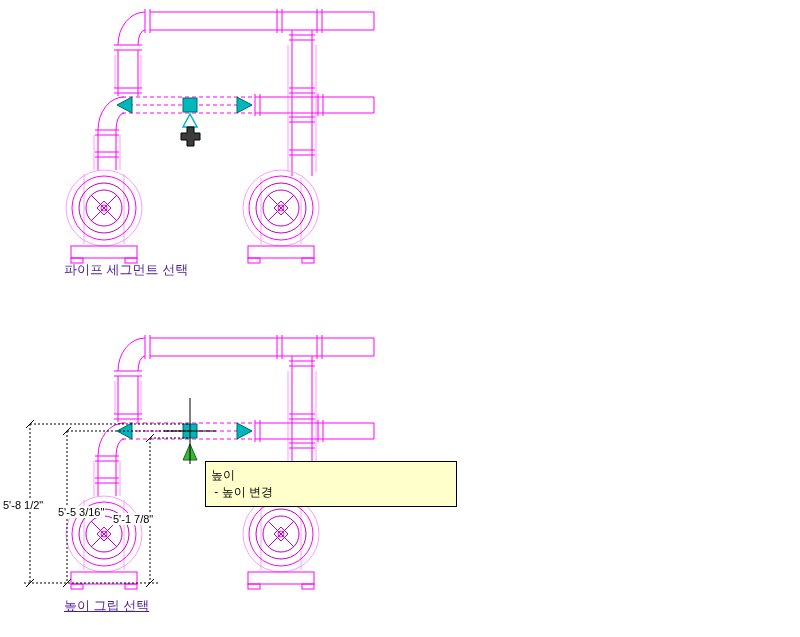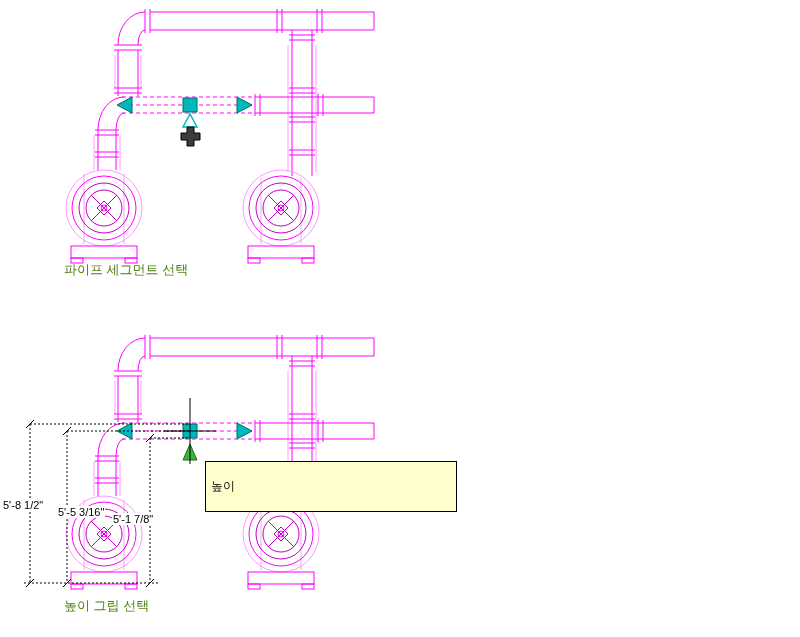--- a/index.html
+++ b/index.html
@@ -5,35 +5,35 @@
   html,body{margin:0;padding:0;}
   body{
     width:800px;height:637px;position:relative;overflow:hidden;
     background:#ffffff;
     font-family:"Liberation Sans", sans-serif;
     color:#000;
   }
   .stage{position:absolute;left:0;top:0;width:800px;height:637px;}
   svg.cad{position:absolute;left:0;top:0;z-index:1;}
   .caption{
-    position:absolute;z-index:2;font-size:13px;color:#4d7c0f;white-space:nowrap;
+    position:absolute;z-index:2;font-size:13px;color:#4c1d95;white-space:nowrap;
   }
   .caption-top{left:64px;top:261px;}
-  .caption-bottom{left:64px;top:597px;}
+  .caption-bottom{left:64px;top:597px;text-decoration:underline;}
   .dim-label{
     position:absolute;z-index:2;font-size:11px;color:#000;
     background:#ffffff;padding:0 1px;white-space:nowrap;
   }
   .dim-label-1{left:2px;top:499px;}
   .dim-label-2{left:57px;top:506px;}
   .dim-label-3{left:112px;top:513px;}
   .tooltip{
     position:absolute;left:205px;top:461px;width:240px;z-index:3;
     background:#ffffcc;border:1px solid #000000;
-    font-size:12px;line-height:17px;padding:16px 5px;
+    font-size:12px;line-height:17px;padding:5px 5px;
   }
   .tooltip-line{white-space:pre;}
 </style>
 </head>
 <body>
 
 <div class="stage">
 
   <svg class="cad" width="800" height="637" viewBox="0 0 800 637">
     <defs>
@@ -182,15 +182,16 @@
 
   <div class="caption caption-top">파이프 세그먼트 선택</div>
   <div class="caption caption-bottom">높이 그립 선택</div>
 
   <div class="dim-label dim-label-1">5'-8 1/2"</div>
   <div class="dim-label dim-label-2">5'-5 3/16"</div>
   <div class="dim-label dim-label-3">5'-1 7/8"</div>
 
   <div class="tooltip">
     <div class="tooltip-line">높이</div>
+    <div class="tooltip-line"> - 높이 변경</div>
   </div>
 
 </div>
 
 </body></html>

